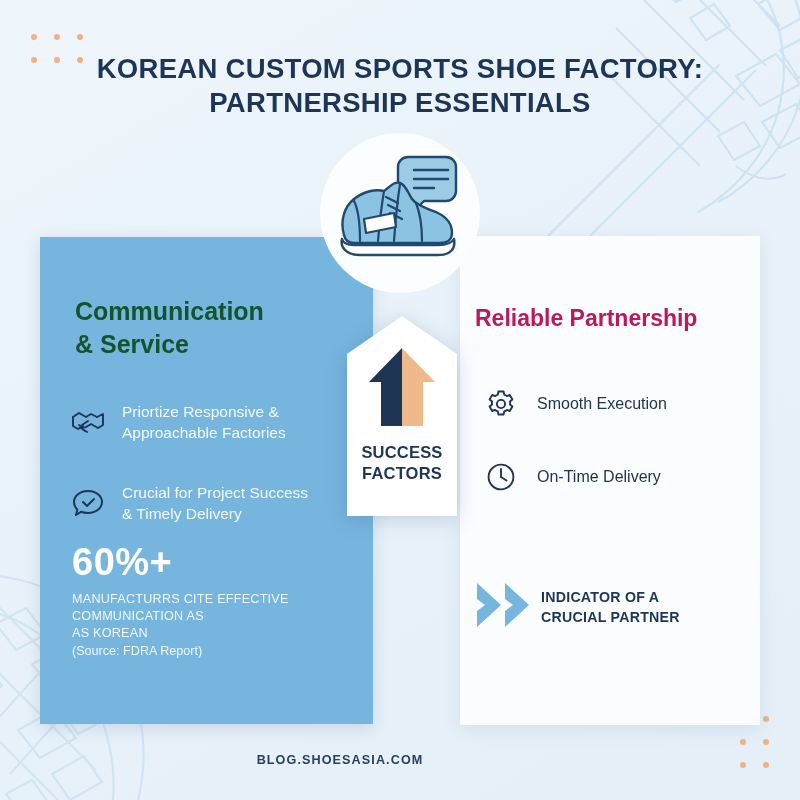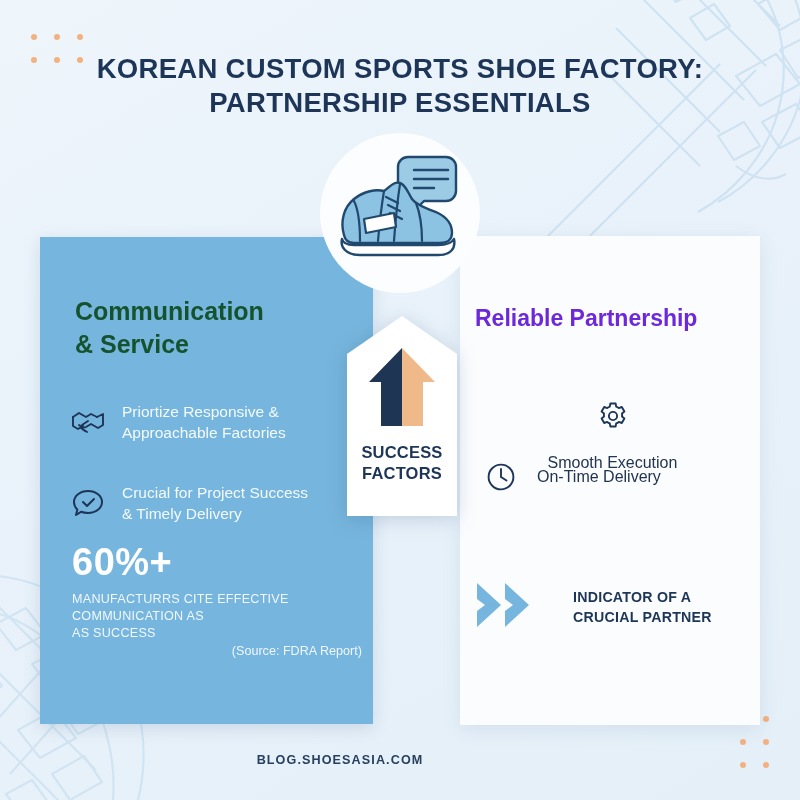--- a/index.html
+++ b/index.html
@@ -61,34 +61,34 @@
   }
   .l-item { position:absolute; left:30px; display:flex; align-items:center; gap:16px; width:290px;margin-top:24px; }
   #l-item-0 { top:140px; }
   #l-item-1 { top:221px; }
   .l-icon { flex:0 0 36px; width:36px; height:36px; display:flex; align-items:center; justify-content:center; }
   .l-text { font-size:15.5px; color:#f3fafe; line-height:21px; }
 
   #stat-block { position:absolute; left:32px; top:303px; width:290px; }
   #stat-number { font-size:38px; font-weight:bold; color:#ffffff; line-height:44px; letter-spacing:.5px; }
   #stat-caption { margin-top:7px; font-size:12.6px; color:#f0f8fd; line-height:17px; letter-spacing:.25px; }
-  #stat-source { margin-top:1px; font-size:12.6px; color:#eff7fd; line-height:17px;text-align:right; }
+  #stat-source { margin-top:1px; font-size:12.6px; color:#eff7fd; line-height:17px; }
 
   
   #right-heading {
     position:absolute; left:15px; top:67px; width:270px;
-    font-size:23px; font-weight:bold; color:#6d28d9; line-height:30px;
+    font-size:23px; font-weight:bold; color:#be185d; line-height:30px;
   }
   .r-item { position:absolute; left:25px; display:flex; align-items:center; gap:20px; width:255px; }
-  #r-item-0 { top:164px;flex-direction:column; }
+  #r-item-0 { top:152px; }
   #r-item-1 { top:225px; }
   .r-icon { flex:0 0 32px; width:32px; height:32px; display:flex; align-items:center; justify-content:center; }
   .r-text { font-size:16px; color:#22344f; line-height:22px; }
 
-  #indicator { position:absolute; left:15px; top:345px; display:flex; align-items:center; gap:36px; width:280px; }
+  #indicator { position:absolute; left:15px; top:345px; display:flex; align-items:center; gap:4px; width:280px; }
   #indicator-chevrons { flex:0 0 62px; }
   #indicator-text { font-size:14.2px; font-weight:bold; color:#1d3557; line-height:20px; letter-spacing:.25px; }
 
   
   #badge {
     position:absolute; left:347px; top:316px; width:110px; height:200px; z-index:8;
     filter:drop-shadow(0 3px 10px rgba(30,70,110,.20));
   }
   #badge-shape { position:absolute; inset:0; }
   #badge-arrow { position:absolute; left:22px; top:32px; }
@@ -231,21 +231,21 @@
         <span>Crucial for Project Success</span><br>
         <span>&amp; Timely Delivery</span>
       </span>
     </div>
 
     <div id="stat-block">
       <div id="stat-number">60%+</div>
       <div id="stat-caption">
         <span>MANUFACTURRS CITE EFFECTIVE</span><br>
         <span>COMMUNICATION AS</span><br>
-        <span>AS SUCCESS</span>
+        <span>AS KOREAN</span>
       </div>
       <div id="stat-source">(Source: FDRA Report)</div>
     </div>
   </div>
 
   <div id="panel-right">
 
     <div id="right-heading">Reliable Partnership</div>
 
     <div class="r-item" id="r-item-0">

